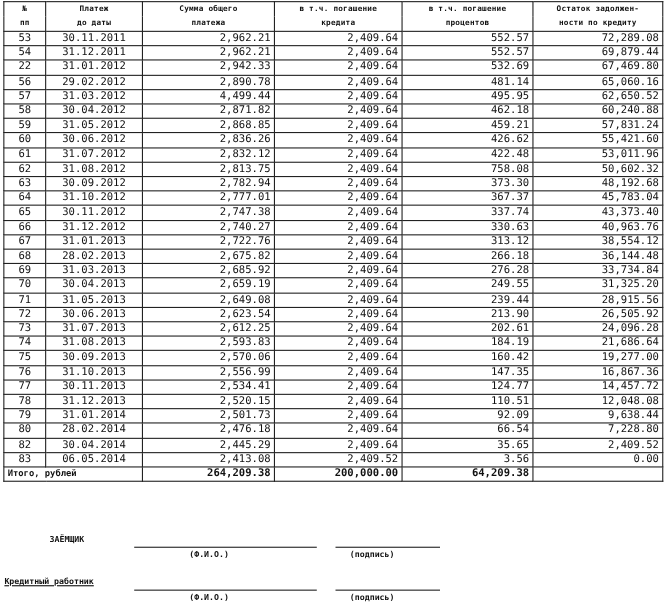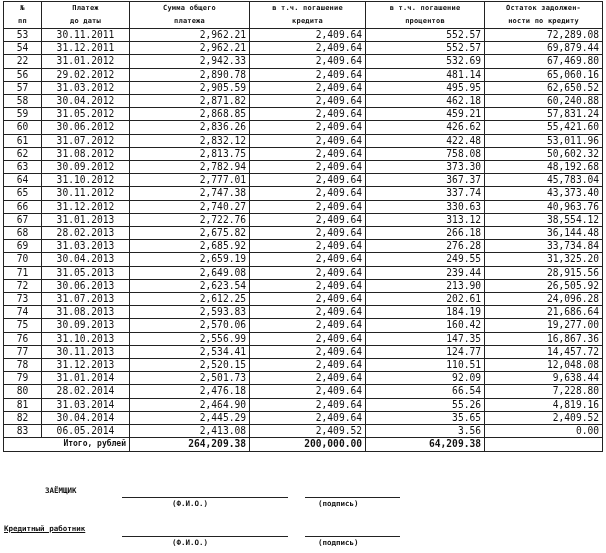--- a/index.html
+++ b/index.html
@@ -11,21 +11,21 @@
   table.sched col.c2{width:120px;} table.sched col.c3{width:116px;}
   table.sched col.c4{width:119px;} table.sched col.c5{width:118px;}
   table.sched th, table.sched td { border:1px solid #222; padding:0 3px;
          font-size:9.6px; line-height:12.2px; height:12.2px; white-space:nowrap; overflow:hidden; }
   table.sched th { font-size:7px; font-weight:bold; height:13px; line-height:13px; text-align:center; letter-spacing:0.2px; }
   table.sched thead tr.h1 th { border-bottom:none; }
   table.sched thead tr.h2 th { border-top:none; }
   td.num, td.date { text-align:center; }
   td.amt { text-align:right; }
   tr.total td { font-weight:bold; }
-  tr.total td.label { text-align:right; font-size:8px; }
+  tr.total td.label { text-align:left; font-size:8px; }
   .sig { position:absolute; font-size:7.5px; font-weight:bold; }
   .line { position:absolute; border-top:1px solid #222; height:0; }
   .cap { position:absolute; font-size:7.5px; font-weight:bold; }
 </style>
 </head>
 <body>
 
 <table class="sched">
   <colgroup>
       <col class="c0">
@@ -82,21 +82,21 @@
         <td class="num">56</td>
         <td class="date">29.02.2012</td>
         <td class="amt">2,890.78</td>
         <td class="amt">2,409.64</td>
         <td class="amt">481.14</td>
         <td class="amt">65,060.16</td>
       </tr>
       <tr>
         <td class="num">57</td>
         <td class="date">31.03.2012</td>
-        <td class="amt">2,905.59</td>
+        <td class="amt">4,499.44</td>
         <td class="amt">2,409.64</td>
         <td class="amt">495.95</td>
         <td class="amt">62,650.52</td>
       </tr>
       <tr>
         <td class="num">58</td>
         <td class="date">30.04.2012</td>
         <td class="amt">2,871.82</td>
         <td class="amt">2,409.64</td>
         <td class="amt">462.18</td>
@@ -270,28 +270,20 @@
         <td class="amt">92.09</td>
         <td class="amt">9,638.44</td>
       </tr>
       <tr>
         <td class="num">80</td>
         <td class="date">28.02.2014</td>
         <td class="amt">2,476.18</td>
         <td class="amt">2,409.64</td>
         <td class="amt">66.54</td>
         <td class="amt">7,228.80</td>
-      </tr>
-      <tr>
-        <td class="num">81</td>
-        <td class="date">31.03.2014</td>
-        <td class="amt">2,464.90</td>
-        <td class="amt">2,409.64</td>
-        <td class="amt">55.26</td>
-        <td class="amt">4,819.16</td>
       </tr>
       <tr>
         <td class="num">82</td>
         <td class="date">30.04.2014</td>
         <td class="amt">2,445.29</td>
         <td class="amt">2,409.64</td>
         <td class="amt">35.65</td>
         <td class="amt">2,409.52</td>
       </tr>
       <tr>

